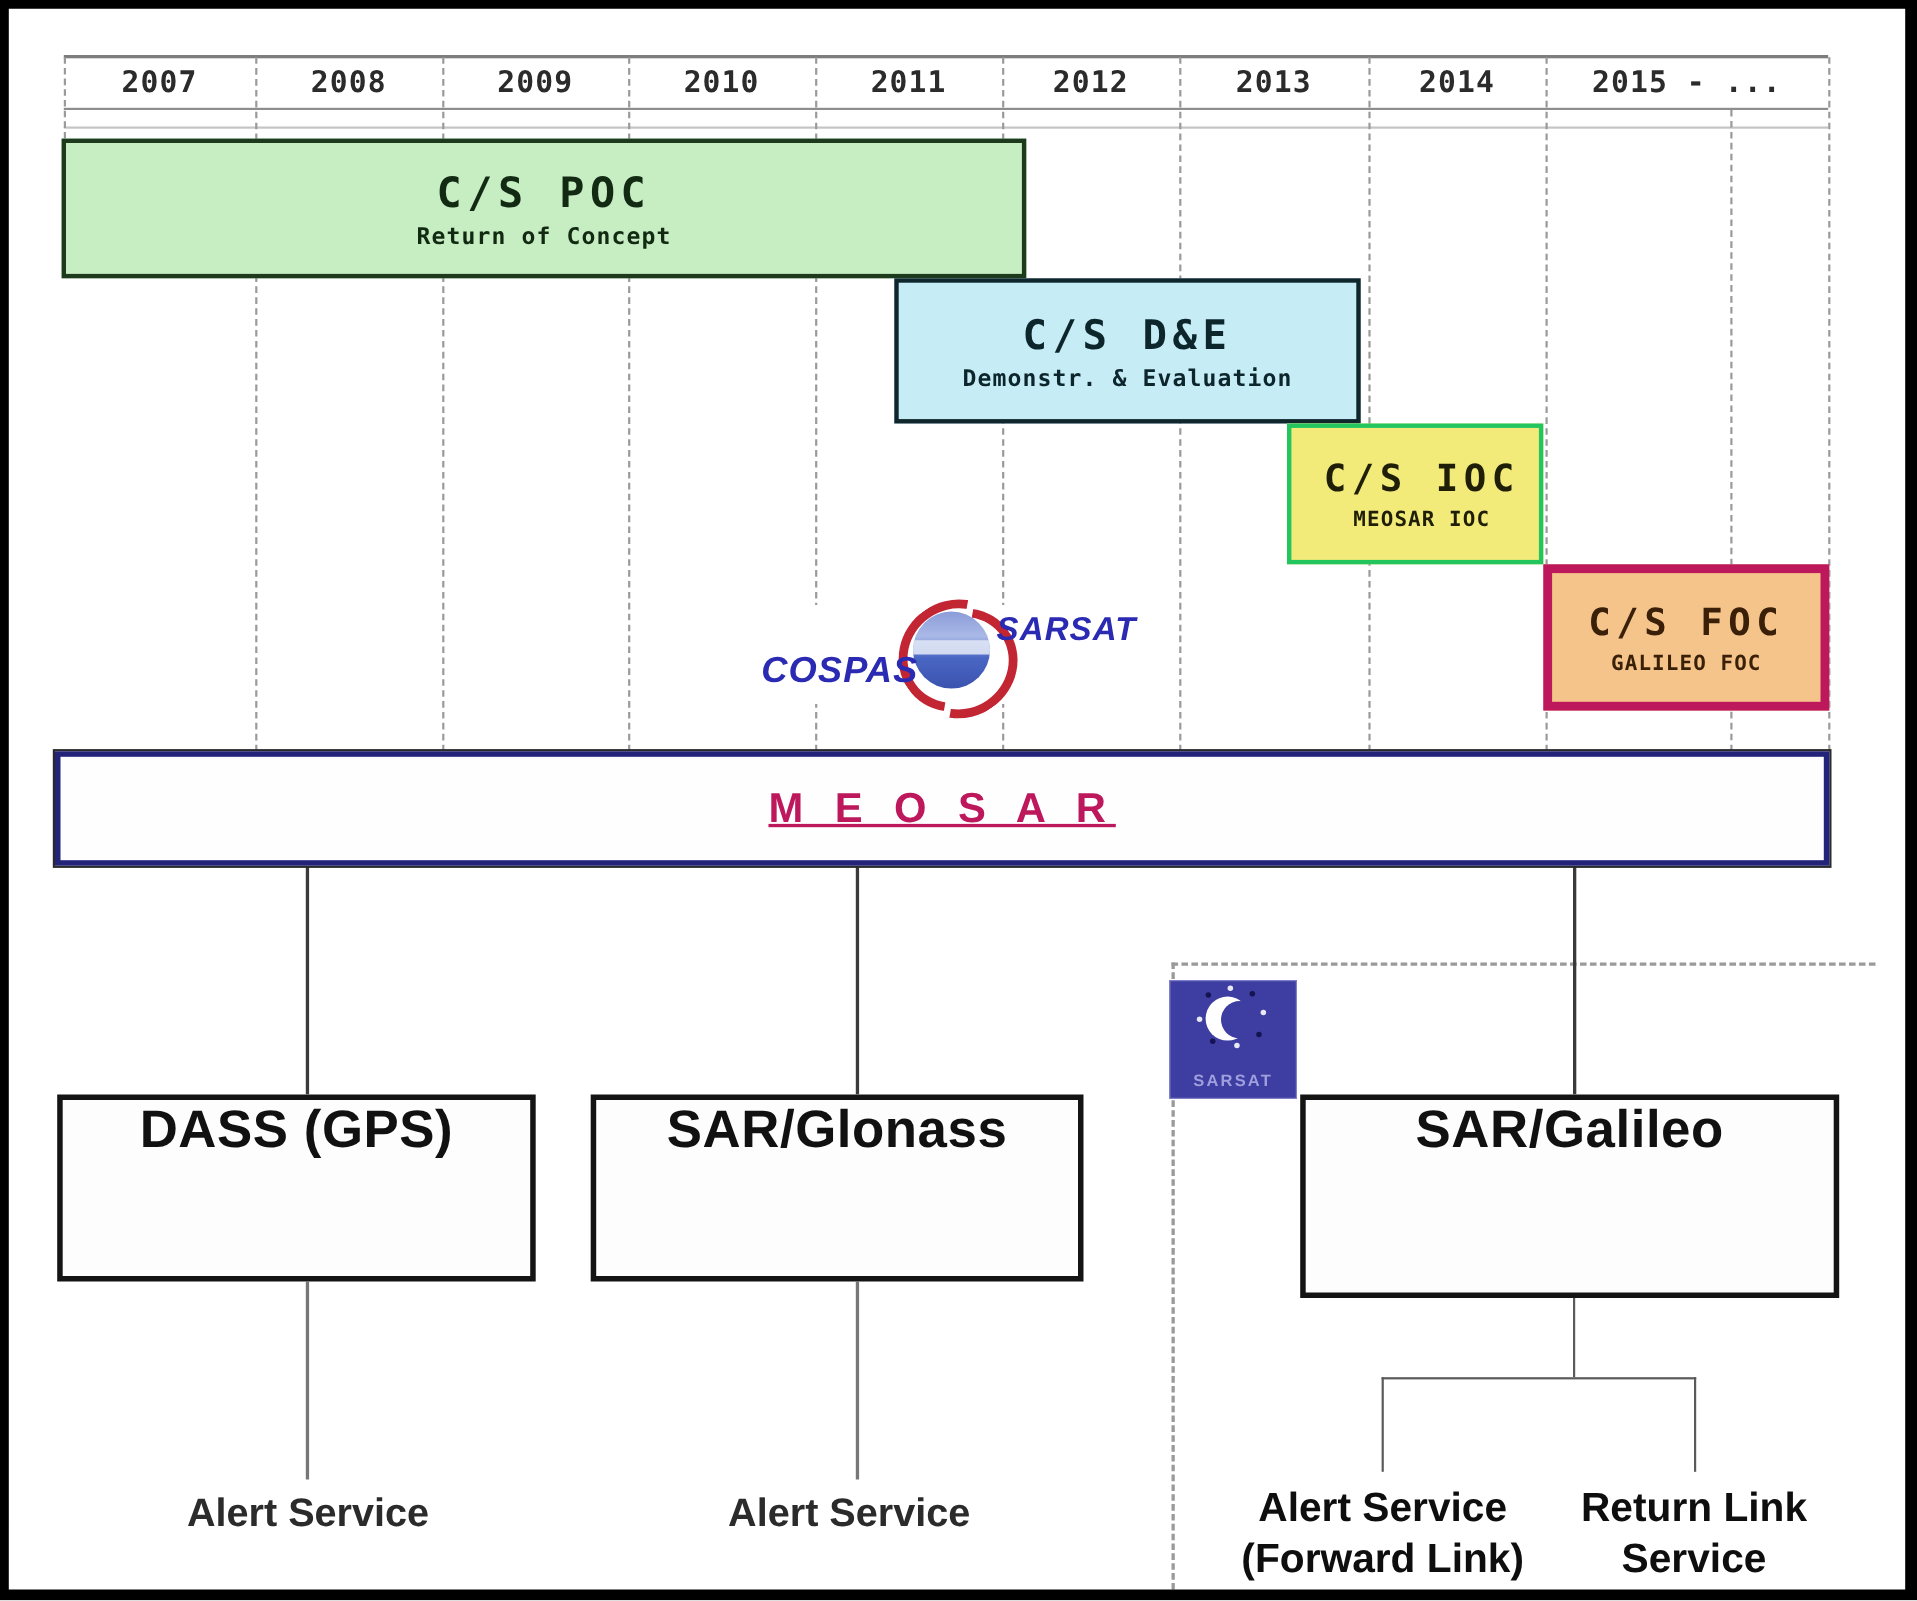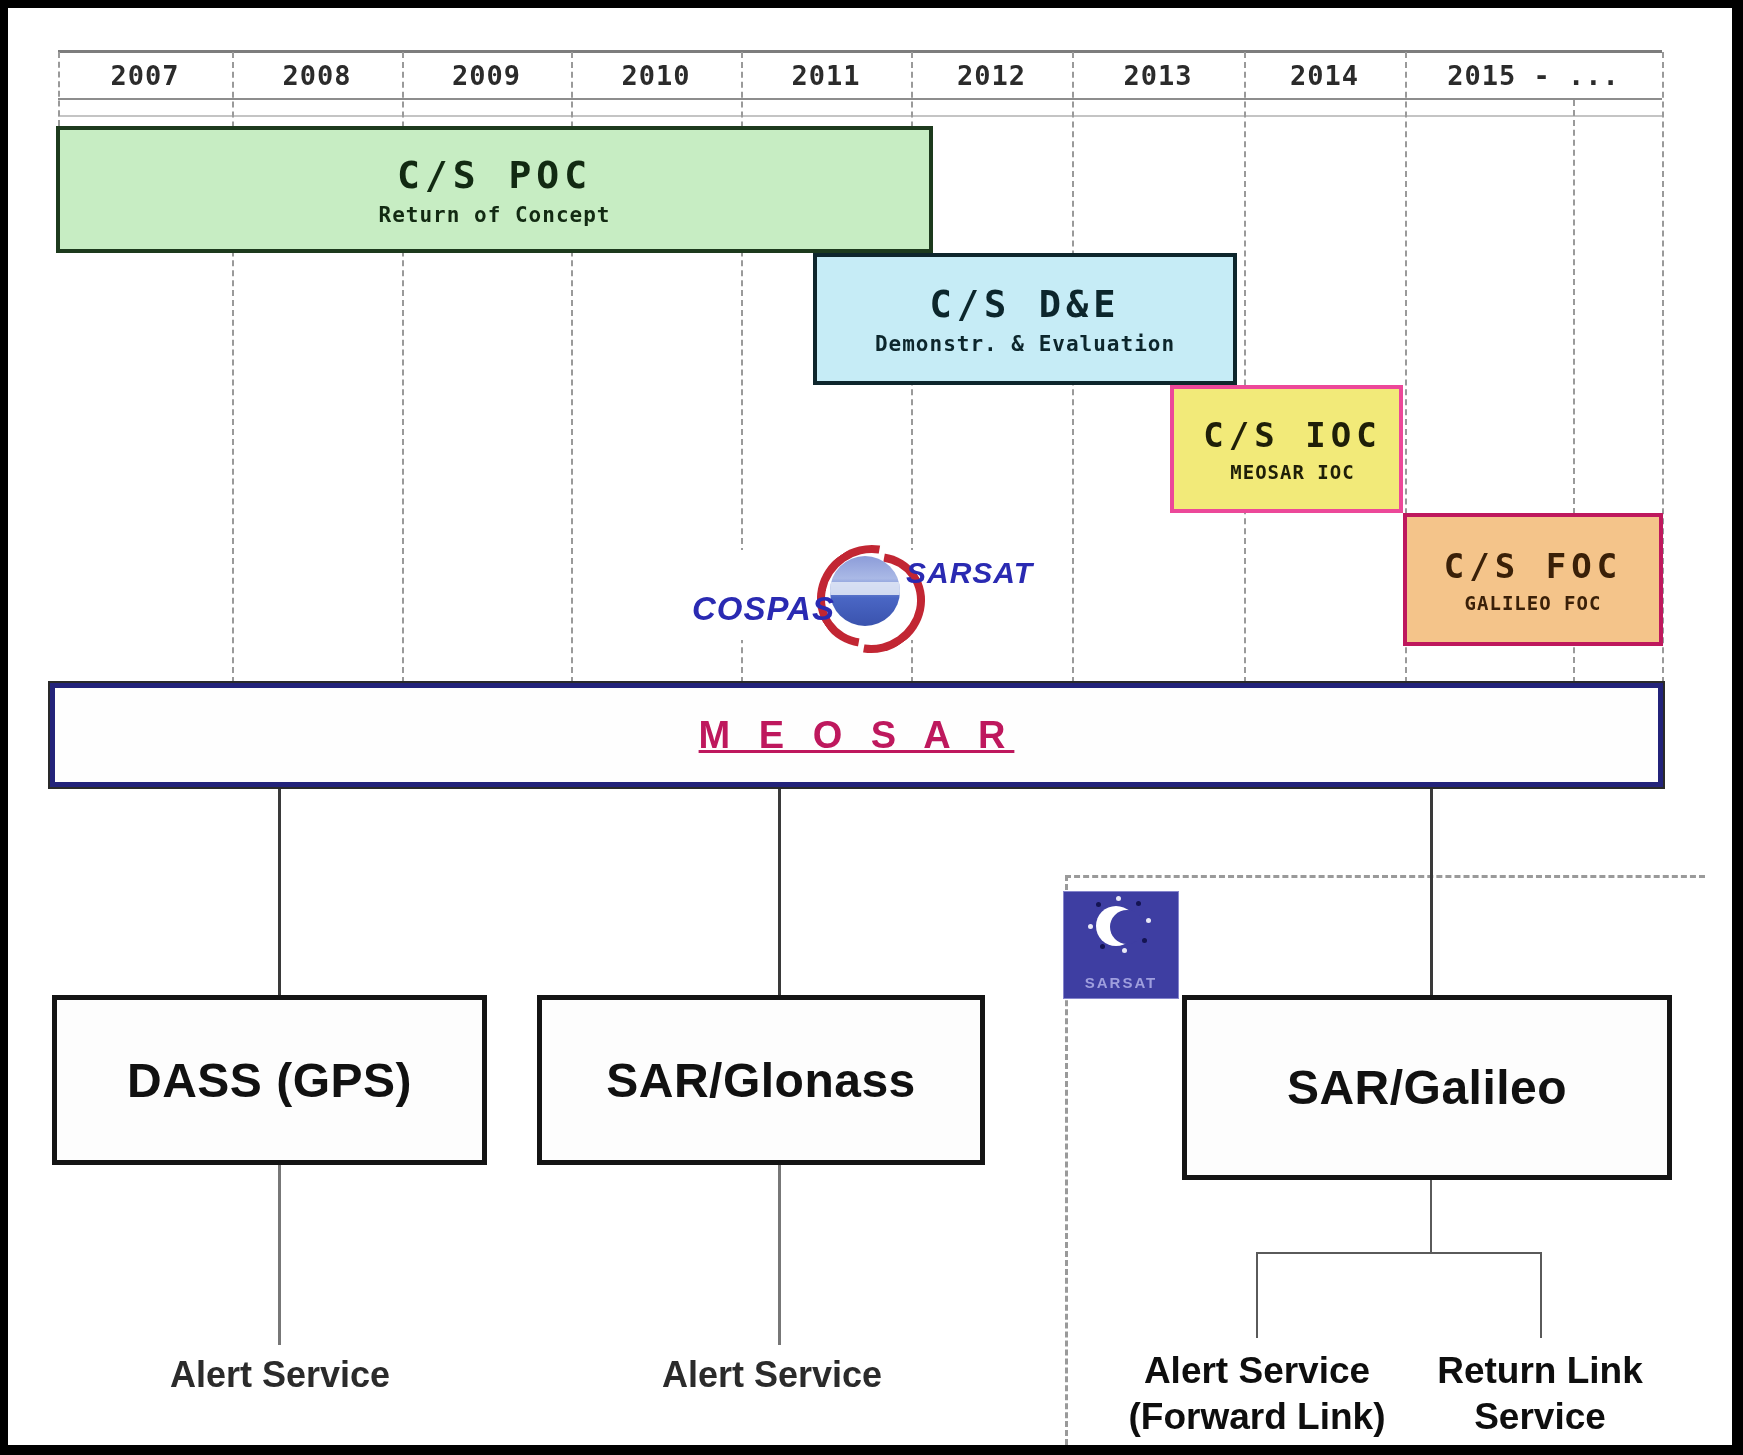--- a/index.html
+++ b/index.html
@@ -26,23 +26,23 @@
   
   .phase{
     position:absolute;box-sizing:border-box;display:flex;flex-direction:column;
     align-items:center;justify-content:center;z-index:3;
     font-family:"DejaVu Sans Mono",monospace;text-align:center;
   }
   .phase .t{font-weight:bold;font-size:37px;letter-spacing:5px;}
   .phase .s{font-weight:bold;font-size:21px;letter-spacing:1px;margin-top:6px;}
   .phase.poc{left:56px;top:126px;width:877px;height:127px;background:#c7edc3;border:4px solid #1d3a1d;color:#122a12;}
   .phase.de {left:813px;top:253px;width:424px;height:132px;background:#c6ecf6;border:4px solid #0e262c;color:#0c262c;}
-  .phase.ioc{left:1170px;top:385px;width:233px;height:128px;background:#f2ea79;border:4px solid #ec4899;color:#1f1f08;padding-left:12px;}
+  .phase.ioc{left:1170px;top:385px;width:233px;height:128px;background:#f2ea79;border:4px solid #22c55e;color:#1f1f08;padding-left:12px;}
   .phase.ioc .t{font-size:34px;}
-  .phase.foc{left:1403px;top:513px;width:260px;height:133px;background:#f4c48a;border:4px solid #be185d;color:#3a2008;}
+  .phase.foc{left:1403px;top:513px;width:260px;height:133px;background:#f4c48a;border:8px solid #be185d;color:#3a2008;}
   .phase.foc .t{font-size:34px;}
   .phase.foc .s,.phase.ioc .s{font-size:19px;}
 
   
   .cslogo{position:absolute;left:688px;top:550px;width:350px;height:90px;background:#fff;z-index:4;}
   .cslogo .cospas{position:absolute;left:4px;top:40px;font-style:italic;font-weight:800;font-size:33px;color:#2a2ab2;letter-spacing:1px;}
   .cslogo .sarsat{position:absolute;left:218px;top:6px;font-style:italic;font-weight:800;font-size:30px;color:#2a2ab2;letter-spacing:1px;}
   .globe{position:absolute;left:142px;top:6px;width:70px;height:70px;border-radius:50%;
     background:linear-gradient(180deg,#8c9cd9 0%,#aab9e6 32%,#4a66c4 60%,#3a53ae 100%);overflow:hidden;}
   .globe .band{position:absolute;left:0;right:0;top:26px;height:13px;background:#dfe6f5;opacity:.9;}
@@ -72,21 +72,21 @@
   .galileo .moonw{position:absolute;left:32px;top:14px;width:40px;height:40px;border-radius:50%;background:#fff;}
   .galileo .moonb{position:absolute;left:46px;top:18px;width:34px;height:34px;border-radius:50%;background:#3e3ea2;}
   .galileo .dot{position:absolute;width:5px;height:5px;border-radius:50%;background:#e9e9f6;}
   .galileo .dot.d{background:#141452;}
   .galileo .glabel{position:absolute;left:0;right:0;bottom:7px;text-align:center;
     font-size:15px;font-weight:bold;color:#9f9fde;letter-spacing:2px;font-family:"Liberation Sans",sans-serif;}
 
   
   .sysbox{
     position:absolute;box-sizing:border-box;background:#fdfdfd;border:5px solid #141414;z-index:3;
-    display:flex;align-items:center;justify-content:center;
+    display:flex;align-items:flex-start;justify-content:center;
     font-weight:bold;font-size:48px;color:#111;letter-spacing:0.5px;
   }
   .sysbox.dass{left:52px;top:995px;width:435px;height:170px;}
   .sysbox.glonass{left:537px;top:995px;width:448px;height:170px;}
   .sysbox.sgalileo{left:1182px;top:995px;width:490px;height:185px;}
 
   
   .svc{position:absolute;text-align:center;z-index:3;line-height:1.25;}
   .svc.plain{font-size:36px;font-weight:600;color:#2b2b2b;}
   .svc.bold{font-size:37px;font-weight:800;color:#0e0e0e;}

